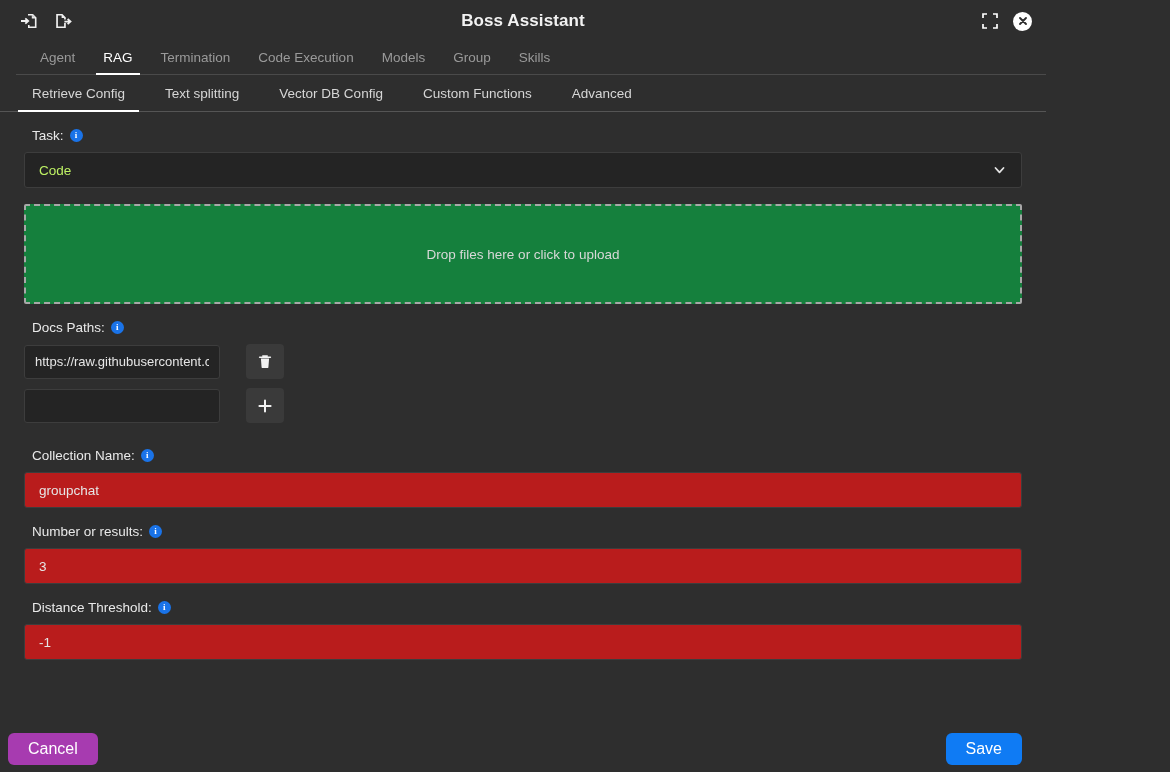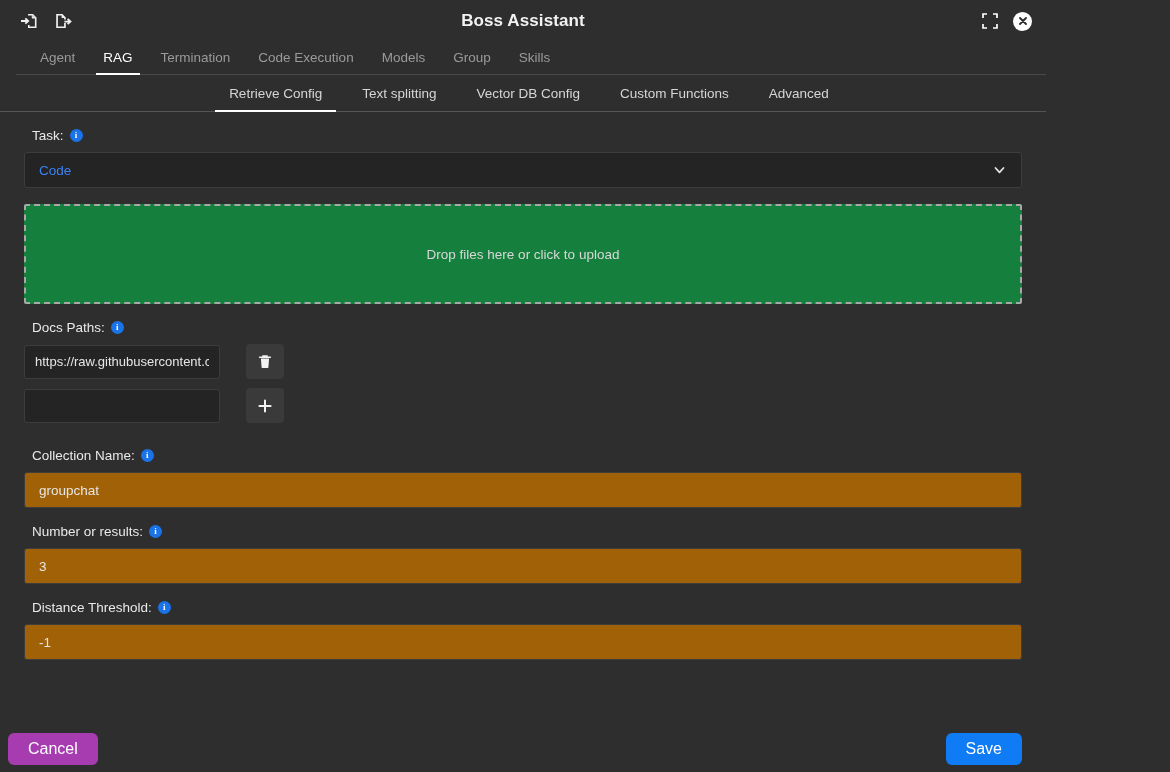--- a/index.html
+++ b/index.html
@@ -108,21 +108,20 @@
   }
 
   
   .subtabbar {
     flex: 0 0 37px;
     height: 37px;
     display: flex;
     align-items: flex-end;
     background: #2e2e2e;
     border-bottom: 1px solid #555555;
-    justify-content: center;
   }
   .subtab {
     position: relative;
     font-size: 13.5px;
     color: #d6d6d6;
     padding: 0 20px 10px 20px;
     cursor: pointer;
     white-space: nowrap;
     background: transparent;
     border: none;
@@ -179,21 +178,21 @@
   .select-box {
     position: relative;
     height: 36px;
     background: #242424;
     border: 1px solid #3d3d3d;
     border-radius: 3px;
     display: flex;
     align-items: center;
     padding: 0 14px;
     font-size: 13.5px;
-    color: #3b82f6;
+    color: #bef264;
     cursor: pointer;
   }
   .select-chevron {
     position: absolute;
     right: 14px;
     top: 50%;
     transform: translateY(-50%);
     display: flex;
   }
 
@@ -238,21 +237,21 @@
     border-radius: 4px;
     display: flex;
     align-items: center;
     justify-content: center;
     cursor: pointer;
   }
 
   .wide-input {
     width: 100%;
     height: 36px;
-    background: #a16207;
+    background: #b91c1c;
     border: 1px solid #3d3d3d;
     border-radius: 3px;
     color: #e6e6e6;
     font-size: 13.5px;
     font-family: inherit;
     padding: 0 14px;
     outline: none;
   }
   .spacer-bottom { height: 22px; }
 

